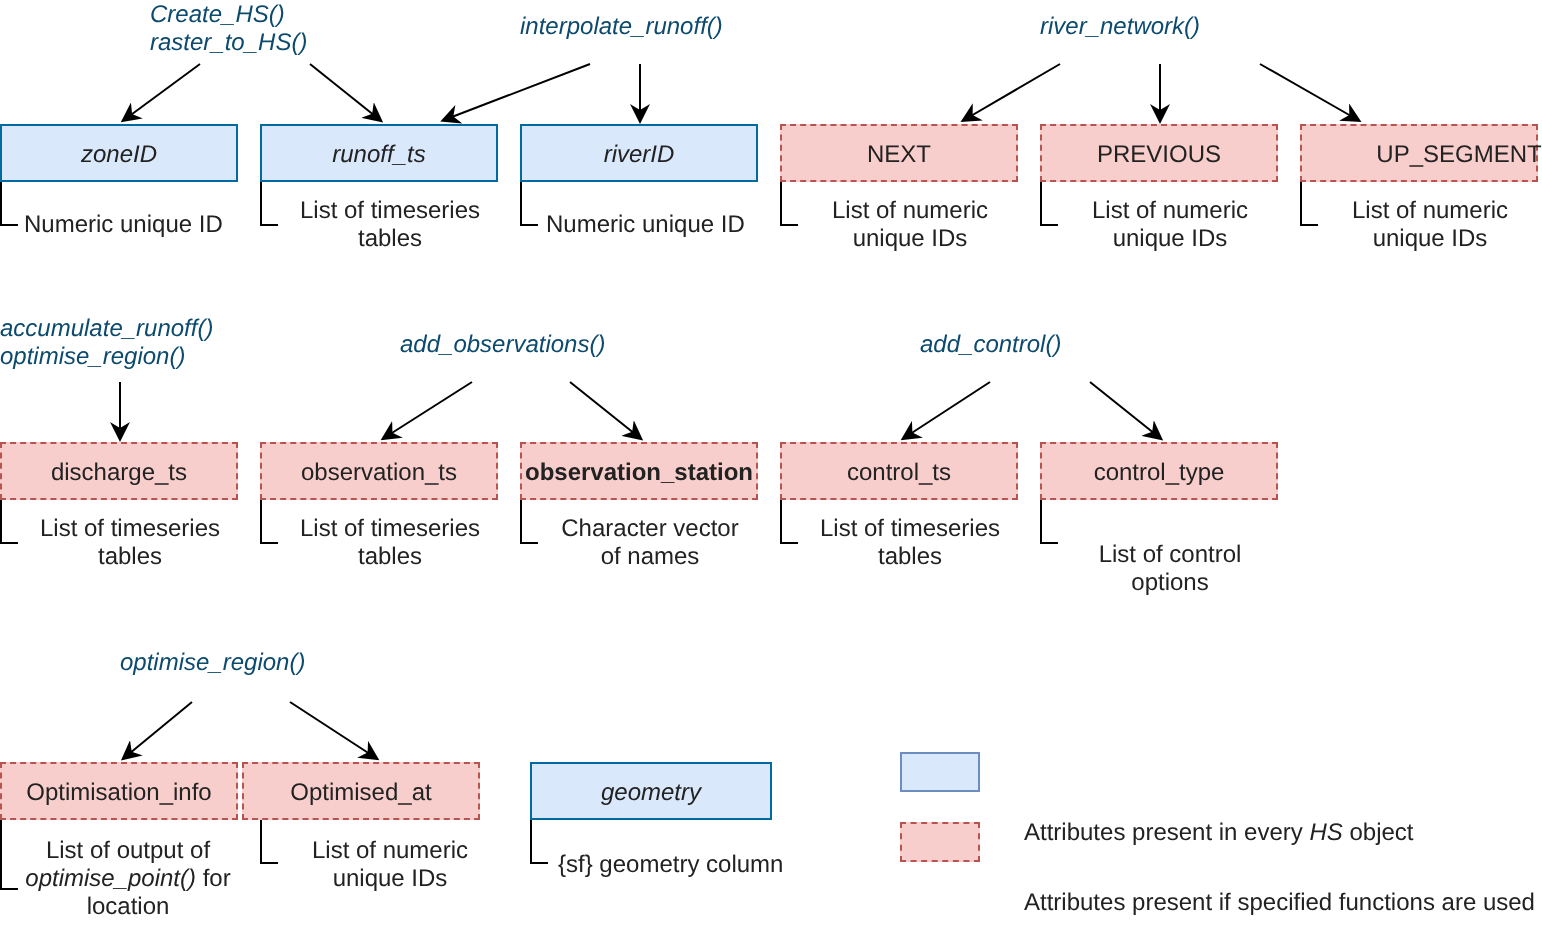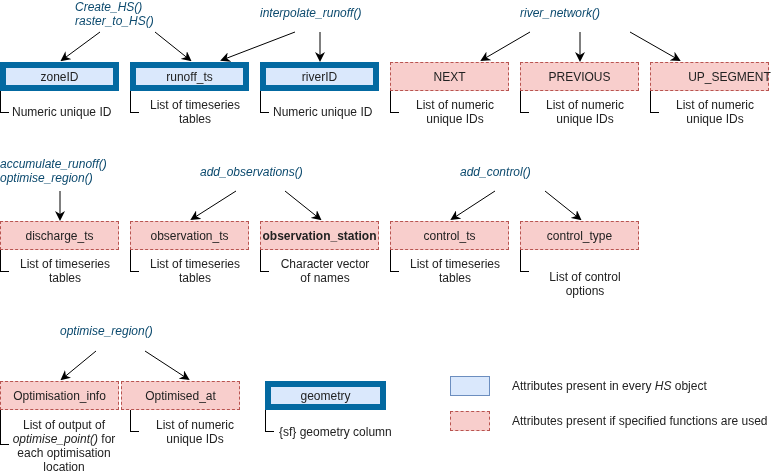--- a/index.html
+++ b/index.html
@@ -1,28 +1,28 @@
 <!DOCTYPE html>
 <html><head>
 <meta charset="utf-8">
 <style>
   html, body { margin: 0; padding: 0; background: #ffffff; }
   body { width: 771px; height: 472px; position: relative; overflow: hidden;
          font-family: "Liberation Sans", sans-serif; color: #222; }
   .box { position: absolute; height: 29px; width: 119px; box-sizing: border-box;
          display: flex; align-items: center; justify-content: center;
          font-size: 12px; color: #222; }
-  .box.always { background: #dae8fc; border: 6px solid #0369a1; }
+  .box.always { background: #dae8fc; border: 1px solid #0369a1; font-style: italic; }
   .box.cond { background: #f8cecc; border: 1px dashed #b85450; }
   .desc { position: absolute; font-size: 12px; line-height: 14px; text-align: center; color: #222; }
   .bracket { position: absolute; border-left: 1px solid #000; border-bottom: 1px solid #000; width: 8px; }
   .fn { position: absolute; font-size: 12px; font-style: italic; line-height: 14px; text-align: left; color: #0c4a6e; white-space: nowrap; }
   svg.arrows { position: absolute; left: 0; top: 0; width: 771px; height: 472px; }
   .legend-swatch { position: absolute; width: 40px; height: 20px; box-sizing: border-box; }
-  .legend-label { position: absolute; font-size: 12px; color: #222; white-space: nowrap; }
+  .legend-label { position: absolute; font-size: 12px; color: #222; white-space: nowrap; margin-top: 30px; }
   i { font-style: italic; }
 </style>
 </head>
 <body>
 
 <svg class="arrows">
   <defs>
     <marker id="ah" markerWidth="10" markerHeight="10" refX="8" refY="5" orient="auto" markerUnits="userSpaceOnUse">
       <path d="M0,0 L10,5 L0,10 L3,5 z" fill="#000"></path>
     </marker>
@@ -157,21 +157,20 @@
     <div>options</div>
   </div>
 
 <div class="box cond" style="left:0px; top:381px;">
     <span>Optimisation_info</span>
   </div>
 <div class="bracket" style="left:0px; top:410px; height:34px;"></div>
 <div class="desc" style="left:8px; top:418px; width:112px;">
   <div>List of output of</div>
   <div><i>optimise_point()</i><span> for</span></div>
-  <div>each optimisation</div>
   <div>location</div>
 </div>
 
 <div class="box cond" style="left:121px; top:381px;">
     <span>Optimised_at</span>
   </div>
 <div class="bracket" style="left:130px; top:410px; height:21px;"></div>
 <div class="desc" style="left:140px; top:418px; width:110px;">
     <div>List of numeric</div>
     <div>unique IDs</div>

